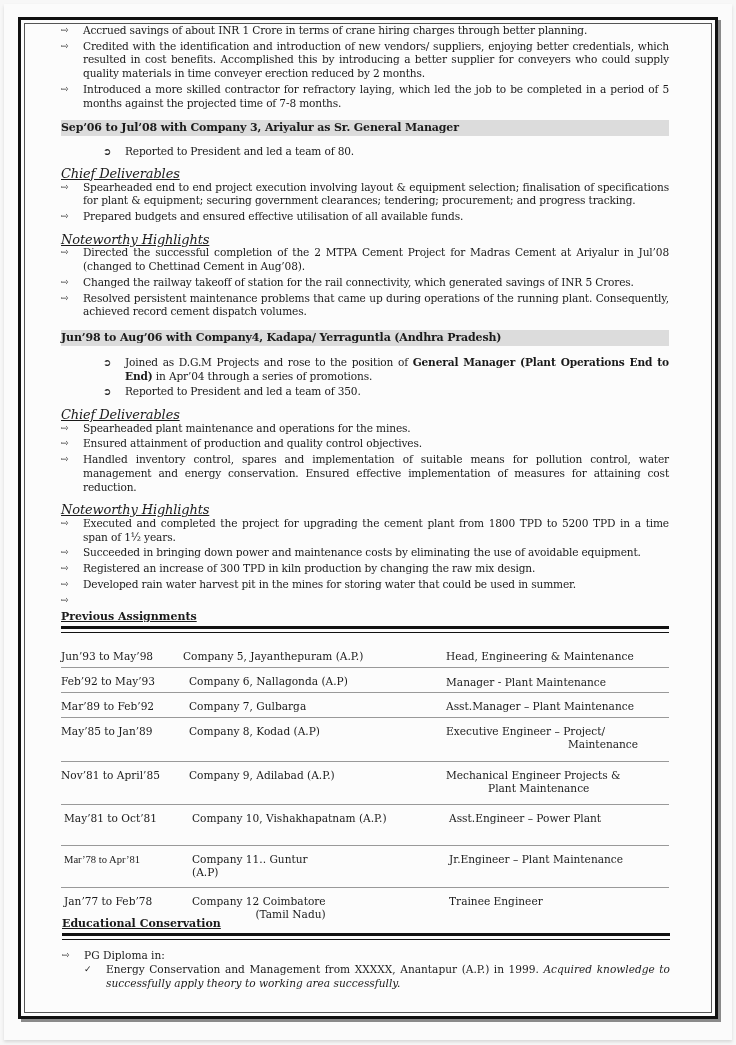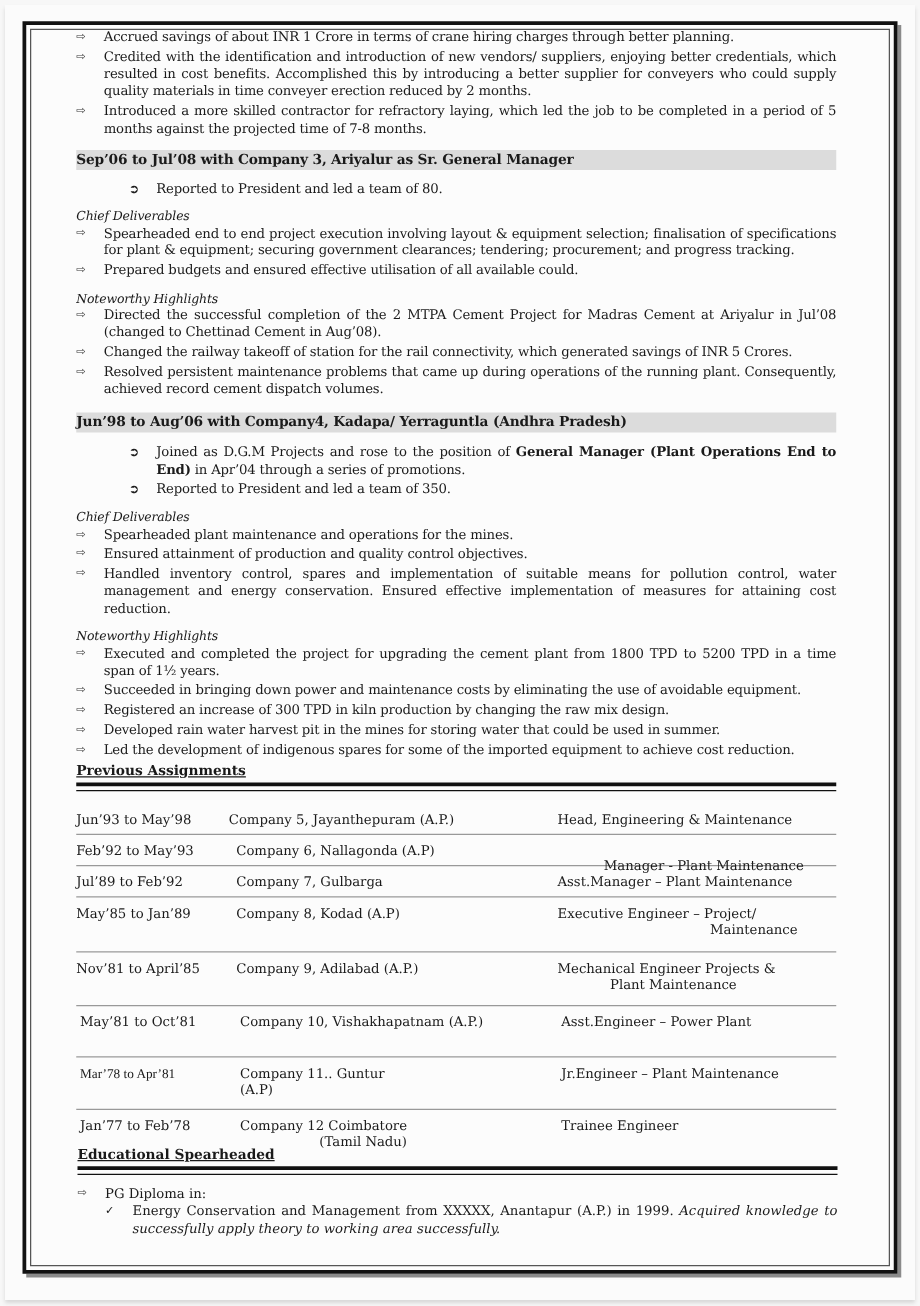--- a/index.html
+++ b/index.html
@@ -9,21 +9,21 @@
                  box-shadow: 0 2px 3px #d8d8d8; }
   .frame { position:absolute; left:18px; top:17px; width:694px; height:996px;
            border:3px solid #111; box-shadow: 3px 3px 0 0 #8a8a8a; background:#fcfcfc; }
   .frame-inner { position:absolute; left:3px; top:3px; right:3px; bottom:3px; border:1px solid #555; }
   .content { position:absolute; left:61px; top:24px; width:608px; font-size:10.6px; line-height:13.7px; letter-spacing:-0.15px; }
   .abs { position:absolute; }
   .blist { list-style:none; margin:0; padding:0; }
   .blist li { position:relative; padding-left:22px; margin-bottom:2px; text-align:justify; }
   .blist li .ar { position:absolute; left:0; top:0; font-family:"DejaVu Sans", sans-serif; font-size:9px; color:#333; }
   .hdrbar { background:#dcdcdc; font-weight:bold; font-size:11px; padding:1px 0 1px 0; height:14px; line-height:14px; }
-  .sublabel { font-style:italic; font-size:10px; }
+  .sublabel { font-style:italic; text-decoration:underline; font-size:13px; }
   .circ { position:absolute; left:0; top:0; font-family:"DejaVu Sans", sans-serif; font-size:10px; }
   .rlist { list-style:none; margin:0; padding:0 0 0 42px; }
   .rlist li { position:relative; padding-left:22px; text-align:justify; margin-bottom:2px; }
   .sec-title { font-weight:bold; font-size:11px;text-decoration:underline; }
   .dbl-rule { height:3px; border-top:3px solid #111; border-bottom:1px solid #111; margin-top:2px; }
   .trow { position:absolute; left:0; width:608px; border-bottom:1.5px solid #999; }
   .tcell { position:absolute; top:0; }
   .c1 { left:0; } .c2 { left:128px; } .c3 { left:384px; }
   .edu-list li { position:relative; padding-left:22px; }
   .check { position:absolute; left:0; font-family:"DejaVu Sans", sans-serif; font-size:9px; }
@@ -44,21 +44,21 @@
     <li><span class="ar">⇨</span><span>Introduced a more skilled contractor for refractory laying, which led the job to be completed in a period of 5 months against the projected time of 7-8 months.</span></li>
   </ul>
 
   <div class="hdrbar" style="margin-top:10px;">Sep’06 to Jul’08 with Company 3, Ariyalur as Sr. General Manager</div>
   <ul class="rlist" style="margin-top:9px;">
     <li><span class="circ">➲</span><span>Reported to President and led a team of 80.</span></li>
   </ul>
   <div class="sublabel" style="margin-top:8px;">Chief Deliverables</div>
   <ul class="blist">
     <li><span class="ar">⇨</span><span>Spearheaded end to end project execution involving layout &amp; equipment selection; finalisation of specifications for plant &amp; equipment; securing government clearances; tendering; procurement; and progress tracking.</span></li>
-    <li><span class="ar">⇨</span><span>Prepared budgets and ensured effective utilisation of all available could.</span></li>
+    <li><span class="ar">⇨</span><span>Prepared budgets and ensured effective utilisation of all available funds.</span></li>
   </ul>
   <div class="sublabel" style="margin-top:9px;">Noteworthy Highlights</div>
   <ul class="blist">
     <li><span class="ar">⇨</span><span>Directed the successful completion of the 2 MTPA Cement Project for Madras Cement at Ariyalur in Jul’08 (changed to Chettinad Cement in Aug’08).</span></li>
     <li><span class="ar">⇨</span><span>Changed the railway takeoff of station for the rail connectivity, which generated savings of INR 5 Crores.</span></li>
     <li><span class="ar">⇨</span><span>Resolved persistent maintenance problems that came up during operations of the running plant. Consequently, achieved record cement dispatch volumes.</span></li>
   </ul>
 
   <div class="hdrbar" style="margin-top:11px;">Jun’98 to Aug’06 with Company4, Kadapa/ Yerraguntla (Andhra Pradesh)</div>
   <ul class="rlist" style="margin-top:10px;">
@@ -70,21 +70,21 @@
     <li><span class="ar">⇨</span><span>Spearheaded plant maintenance and operations for the mines.</span></li>
     <li><span class="ar">⇨</span><span>Ensured attainment of production and quality control objectives.</span></li>
     <li><span class="ar">⇨</span><span>Handled inventory control, spares and implementation of suitable means for pollution control, water management and energy conservation. Ensured effective implementation of measures for attaining cost reduction.</span></li>
   </ul>
   <div class="sublabel" style="margin-top:9px;">Noteworthy Highlights</div>
   <ul class="blist">
     <li><span class="ar">⇨</span><span>Executed and completed the project for upgrading the cement plant from 1800 TPD to 5200 TPD in a time span of 1½ years.</span></li>
     <li><span class="ar">⇨</span><span>Succeeded in bringing down power and maintenance costs by eliminating the use of avoidable equipment.</span></li>
     <li><span class="ar">⇨</span><span>Registered an increase of 300 TPD in kiln production by changing the raw mix design.</span></li>
     <li><span class="ar">⇨</span><span>Developed rain water harvest pit in the mines for storing water that could be used in summer.</span></li>
-    <li><span class="ar">⇨</span><span>Led the development of indigenous spares for some of the imported equipment to achieve cost reduction.</span></li>
+    <li><span class="ar">⇨</span></li>
   </ul>
 </div>
 
 <div class="abs" style="left:61px; top:610px; width:608px; font-size:10.6px; line-height:13.7px;">
   <div class="sec-title">Previous Assignments</div>
   <div class="dbl-rule"></div>
   <div id="prev-table" style="position:relative; height:290px;">
       <div class="trow" style="top: 9px; height: 25px;">
         <div class="tcell c1" style="top: 8px; left: 0px;"><span>Jun’93 to May’98</span></div>
         <div class="tcell c2" style="top: 8px; left: 122px;">
@@ -95,27 +95,27 @@
           <div>Head, Engineering &amp; Maintenance</div>
           <div></div>
         </div>
       </div>
       <div class="trow" style="top: 34px; height: 25px; text-align: center;">
         <div class="tcell c1" style="top: 8px; left: 0px;"><span>Feb’92 to May’93</span></div>
         <div class="tcell c2" style="top: 8px; left: 128px;">
           <div>Company 6, Nallagonda (A.P)</div>
           <div></div>
         </div>
-        <div class="tcell c3" style="top: 20px; left: 385px; margin-left: 37px;">
+        <div class="tcell c3" style="top: 9px; left: 385px;">
           <div>Manager - Plant Maintenance</div>
           <div></div>
         </div>
       </div>
       <div class="trow" style="top: 59px; height: 25px;">
-        <div class="tcell c1" style="top: 8px; left: 0px;"><span>Jul’89 to Feb’92</span></div>
+        <div class="tcell c1" style="top: 8px; left: 0px;"><span>Mar’89 to Feb’92</span></div>
         <div class="tcell c2" style="top: 8px; left: 128px;">
           <div>Company 7, Gulbarga</div>
           <div></div>
         </div>
         <div class="tcell c3" style="top: 8px; left: 385px;">
           <div>Asst.Manager – Plant Maintenance</div>
           <div></div>
         </div>
       </div>
       <div class="trow" style="top: 84px; height: 44px;">
@@ -170,21 +170,21 @@
         </div>
         <div class="tcell c3" style="top: 8px; left: 388px;">
           <div>Trainee Engineer</div>
           <div></div>
         </div>
       </div>
     </div>
 </div>
 
 <div class="abs" style="left:62px; top:917px; width:608px; font-size:10.6px; line-height:13.7px;">
-  <div class="sec-title">Educational Spearheaded</div>
+  <div class="sec-title">Educational Conservation</div>
   <div class="dbl-rule"></div>
   <ul class="blist" style="margin-top:9px;">
     <li><span class="ar">⇨</span><span>PG Diploma in:</span></li>
   </ul>
   <ul class="blist edu-list" style="padding-left:22px; margin-top:-1px;">
     <li style="text-align:justify;"><span class="check">✓</span><span>Energy Conservation and Management from XXXXX, Anantapur (A.P.) in 1999. </span><i>Acquired knowledge to successfully apply theory to working area successfully.</i></li>
   </ul>
 </div>
 
 </body></html>

